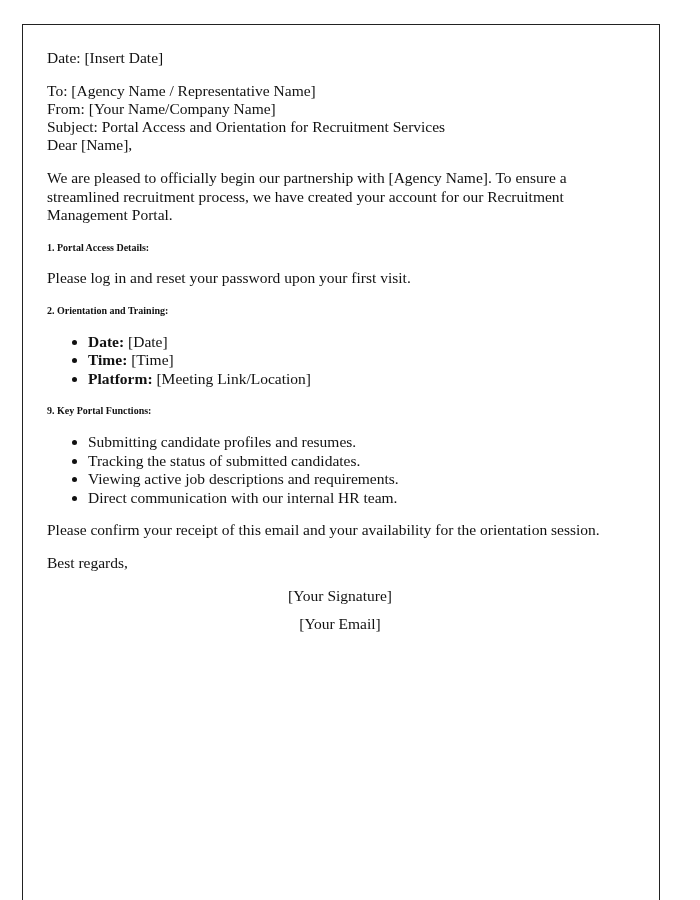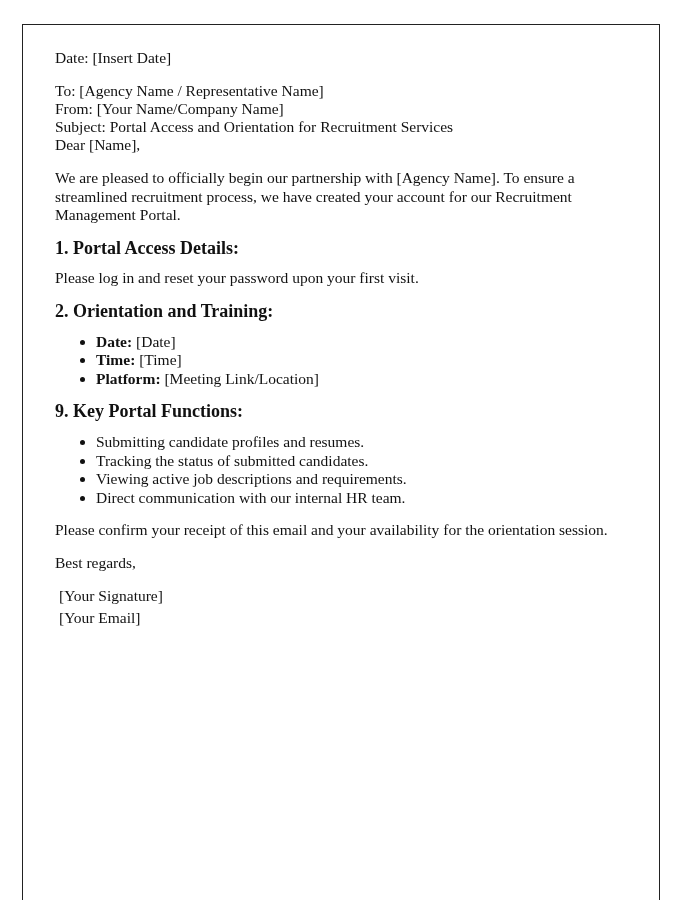--- a/index.html
+++ b/index.html
@@ -26,21 +26,21 @@
     border-left: 1.5px solid #222222;
     border-right: 1.5px solid #222222;
     border-top: 1.5px solid #222222;
     border-bottom: none;
     background: #ffffff;
     overflow: hidden;
   }
 
   .page-inner {
     position: absolute;
-    left: 8px;
+    left: 0;
     top: 0;
     right: 0;
     
     height: 779px;
     overflow: hidden;
   }
 
   .content {
     padding: 24px 26px 0 24px;
   }
@@ -55,21 +55,21 @@
     margin: 0;
     font-size: 15.5px;
     line-height: 18.3px;
   }
 
   .gap-after {
   }
 
   h3.heading {
     margin: 0 0 12px 0;
-    font-size: 18px;
+    font-size: 10px;
     line-height: 18.6px;
     font-weight: bold;
   }
 
   ul.bullets {
     margin: 0 0 14px 0;
     padding-left: 41px;
     list-style-type: disc;
   }
 
@@ -78,23 +78,24 @@
     line-height: 18.6px;
     margin: 0;
     padding: 0;
   }
 
   .lbl {
     font-weight: bold;
   }
 
   .sig-line {
-    margin: 4px;
+    margin: 10px;
     font-size: 15.5px;
     line-height: 18.6px;
+    text-align: center;
   }
 </style>
 </head>
 <body>
 
 <div class="page">
   <div class="page-inner">
     <div class="content">
 
       <p class="block">Date: [Insert Date]</p>

